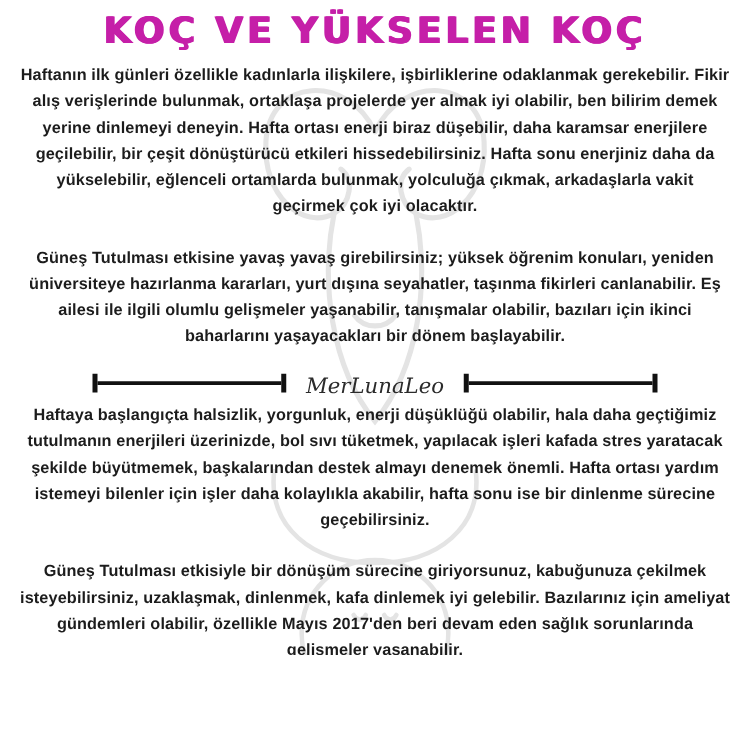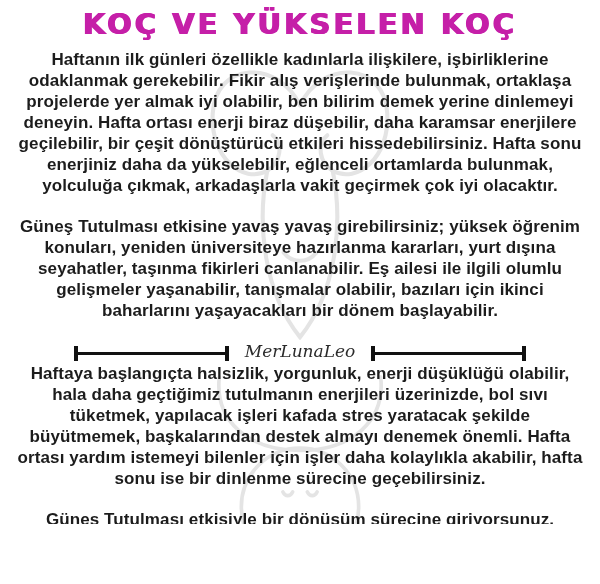--- a/index.html
+++ b/index.html
@@ -37,28 +37,28 @@
     font-size: 29px;
     letter-spacing: 3px;
     color: var(--heading, #c51fa8);
     text-shadow: 0.7px 0 0 currentColor, -0.7px 0 0 currentColor;
   }
   .para {
     margin: 0 0 20px;
     padding: 0 16px;
     text-align: center;
     font-weight: bold;
-    font-size: 17px;
+    font-size: 13px;
     line-height: 21px;
     color: var(--body-text, #1c1c1c);
     letter-spacing: 0.1px;
   }
   .divider {
     display: flex;
-    align-items: flex-end;
+    align-items: flex-start;
     margin: 0 0 2px;
     padding: 0 74px;
   }
   .rule {
     flex: 1;
     display: flex;
     align-items: center;
   }
   .rule::before, .rule::after {
     content: "";
@@ -117,17 +117,17 @@
           <span class="rule-bar"></span>
         </span>
       <span class="signature">MerLunaLeo</span>
       <span class="rule">
           <span class="rule-bar"></span>
         </span>
     </div>
 
     <section>
       <p class="para">Haftaya başlangıçta halsizlik, yorgunluk, enerji düşüklüğü olabilir, hala daha geçtiğimiz tutulmanın enerjileri üzerinizde, bol sıvı tüketmek, yapılacak işleri kafada stres yaratacak şekilde büyütmemek, başkalarından destek almayı denemek önemli. Hafta ortası yardım istemeyi bilenler için işler daha kolaylıkla akabilir, hafta sonu ise bir dinlenme sürecine geçebilirsiniz.</p>
-      <p class="para">Güneş Tutulması etkisiyle bir dönüşüm sürecine giriyorsunuz, kabuğunuza çekilmek isteyebilirsiniz, uzaklaşmak, dinlenmek, kafa dinlemek iyi gelebilir. Bazılarınız için ameliyat gündemleri olabilir, özellikle Mayıs 2026'den beri devam eden sağlık sorunlarında gelişmeler yaşanabilir.</p>
+      <p class="para">Güneş Tutulması etkisiyle bir dönüşüm sürecine giriyorsunuz, kabuğunuza çekilmek isteyebilirsiniz, uzaklaşmak, dinlenmek, kafa dinlemek iyi gelebilir. Bazılarınız için ameliyat gündemleri olabilir, özellikle Mayıs 2017'den beri devam eden sağlık sorunlarında gelişmeler yaşanabilir.</p>
     </section>
 
   </div>
 </div>
 
 </body></html>

